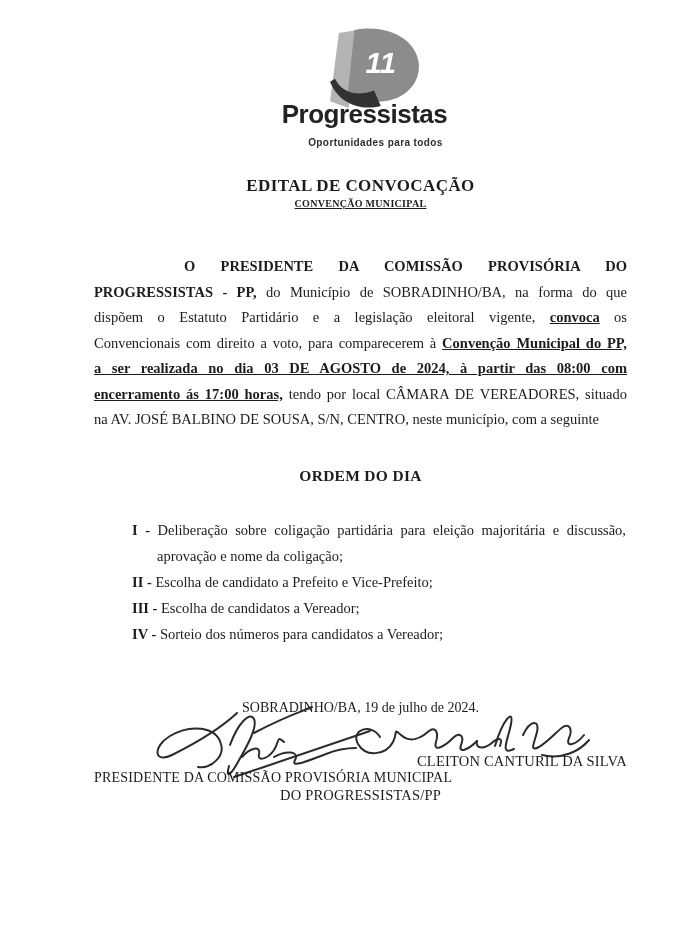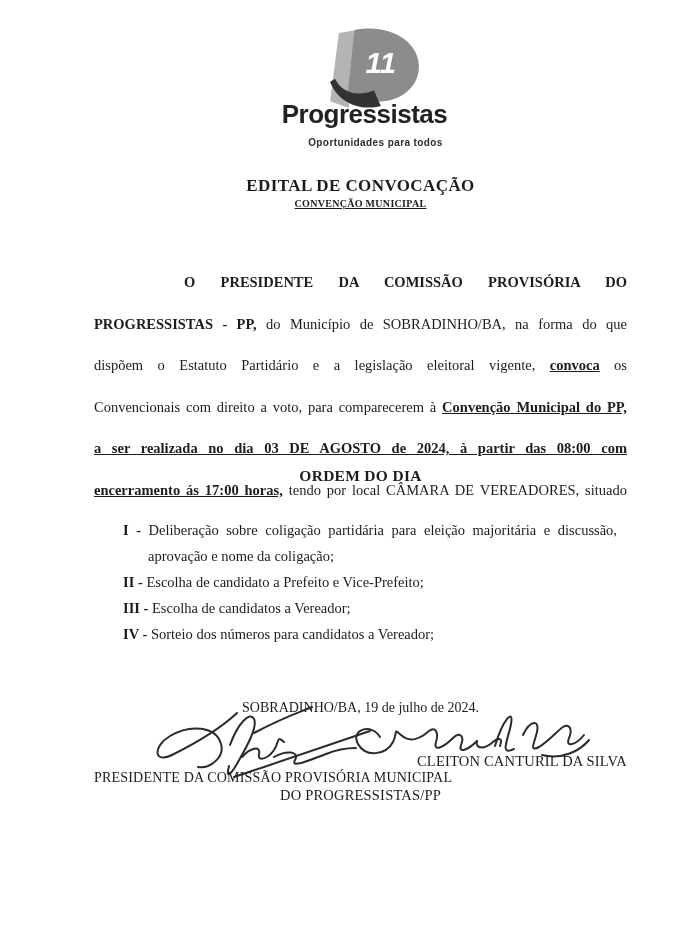--- a/index.html
+++ b/index.html
@@ -40,32 +40,31 @@
   }
   
   .body-par{
     position:absolute;left:94px;top:254px;width:533px;
     font-size:14.5px;line-height:25.5px;
   }
   .body-line{white-space:normal;}
   .body-line.justify{
     text-align:justify;
     text-align-last:justify;
-    margin-top:16px;
     -moz-text-align-last:justify;
   }
   .b{font-weight:bold;}
   .bu{font-weight:bold;text-decoration:underline;}
   
   .agenda-heading{
     position:absolute;left:94px;top:467px;width:533px;
     text-align:center;font-weight:bold;font-size:15.5px;letter-spacing:0.3px;
   }
   .agenda{
-    position:absolute;left:123px;top:517px;width:494px;
+    position:absolute;left:132px;top:517px;width:494px;
     font-size:14.5px;line-height:26px;
   }
   .agenda-line.justify{
     text-align:justify;text-align-last:justify;-moz-text-align-last:justify;
   }
   .agenda-line.wrap{padding-left:25px;}
   
   .dateline{
     position:absolute;left:94px;top:700px;width:533px;
     text-align:center;font-size:14px;
@@ -102,20 +101,21 @@
   <div class="title1">EDITAL DE CONVOCAÇÃO</div>
   <div class="title2">CONVENÇÃO MUNICIPAL</div>
 
   <div class="body-par" id="body-par">
       <div class="body-line justify" style="padding-left: 90px;"><span class="b">O PRESIDENTE DA COMISSÃO PROVISÓRIA DO</span></div>
       <div class="body-line justify"><span class="b">PROGRESSISTAS - PP,</span><span> do Município de SOBRADINHO/BA, na forma do que</span></div>
       <div class="body-line justify"><span>dispõem o Estatuto Partidário e a legislação eleitoral vigente, </span><span class="bu">convoca</span><span> os</span></div>
       <div class="body-line justify"><span>Convencionais com direito a voto, para comparecerem à </span><span class="bu">Convenção Municipal do PP,</span></div>
       <div class="body-line justify"><span class="bu">a ser realizada no dia 03 DE AGOSTO de 2024, à partir das 08:00 com</span></div>
       <div class="body-line justify"><span class="bu">encerramento ás 17:00 horas,</span><span> tendo por local CÂMARA DE VEREADORES, situado</span></div>
+      <div class="body-line"><span>na AV. JOSÉ BALBINO DE SOUSA, S/N, CENTRO, neste município, com a seguinte</span></div>
     </div>
 
   <div class="agenda-heading">ORDEM DO DIA</div>
   <div class="agenda" id="agenda-list">
       <div class="agenda-line justify"><span class="b">I -</span><span> Deliberação sobre coligação partidária para eleição majoritária e discussão,</span></div>
       <div class="agenda-line wrap">aprovação e nome da coligação;</div>
       <div class="agenda-line"><span class="b">II -</span><span> Escolha de candidato a Prefeito e Vice-Prefeito;</span></div>
       <div class="agenda-line"><span class="b">III -</span><span> Escolha de candidatos a Vereador;</span></div>
       <div class="agenda-line"><span class="b">IV -</span><span> Sorteio dos números para candidatos a Vereador;</span></div>
     </div>

